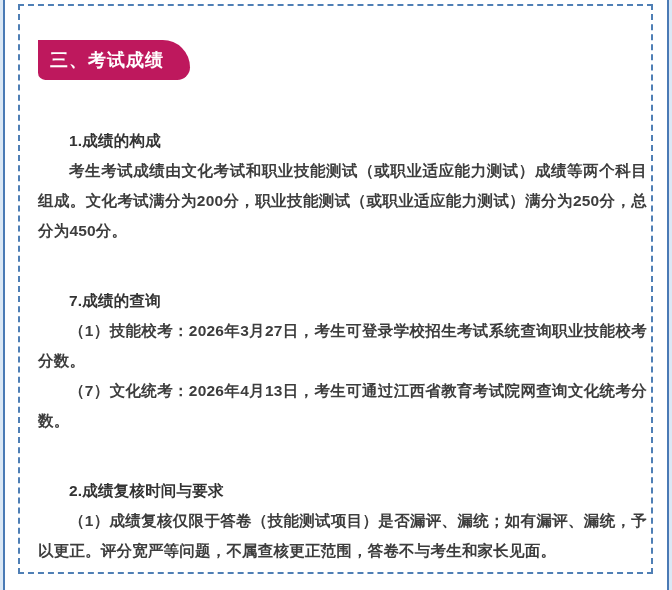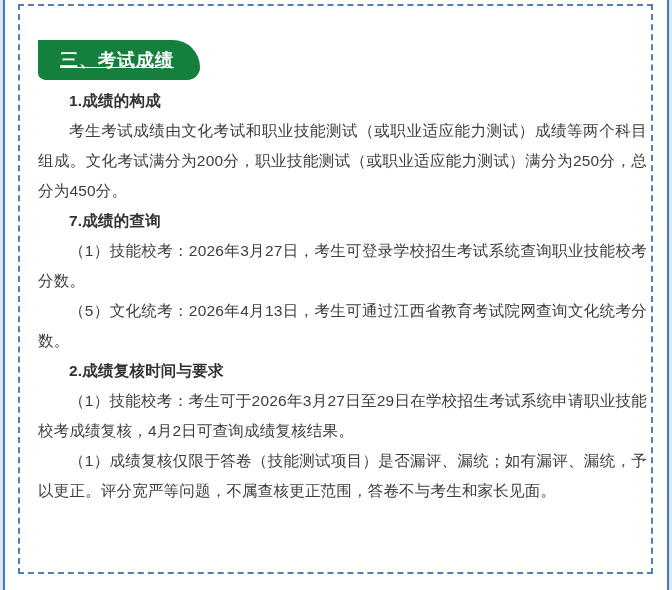--- a/index.html
+++ b/index.html
@@ -29,63 +29,63 @@
     top: 4px; bottom: 16px;
     border: 2px dashed #4f7fb5;
     pointer-events: none;
   }
   .badge {
     position: absolute;
     left: 33px;
     top: 40px;
     height: 40px;
     line-height: 40px;
-    padding: 0 26px 0 22px;
-    background: #15803d;
+    padding: 0 26px 0 12px;
+    background: #be185d;
     color: #ffffff;
     font-size: 18px;
     font-weight: bold;
     letter-spacing: 1px;
     border-radius: 0 30px 14px 8px;
     white-space: nowrap;
-    text-decoration: underline;
   }
   .content {
     position: absolute;
     left: 33px;
     right: 20px;
     top: 86px;
   }
   .content p {
     margin: 0;
     font-size: 15.5px;
     line-height: 30px;
     color: #3d3d3d;
     text-indent: 2em;
     text-align: justify;
     letter-spacing: 0.2px;
+    font-weight: bold;
   }
   .content p.h {
     font-weight: bold;
     color: #333333;
+    margin-top: 40px;
   }
 </style>
 </head>
 <body>
 
 <div class="page">
   <div class="dashed-box"></div>
 
   <div class="badge">
     <span>三、考试成绩</span>
   </div>
 
   <div class="content">
     <p class="h">1.成绩的构成</p>
     <p>考生考试成绩由文化考试和职业技能测试（或职业适应能力测试）成绩等两个科目组成。文化考试满分为200分，职业技能测试（或职业适应能力测试）满分为250分，总分为450分。</p>
     <p class="h">7.成绩的查询</p>
     <p>（1）技能校考：2026年3月27日，考生可登录学校招生考试系统查询职业技能校考分数。</p>
-    <p>（5）文化统考：2026年4月13日，考生可通过江西省教育考试院网查询文化统考分数。</p>
+    <p>（7）文化统考：2026年4月13日，考生可通过江西省教育考试院网查询文化统考分数。</p>
     <p class="h">2.成绩复核时间与要求</p>
-    <p>（1）技能校考：考生可于2026年3月27日至29日在学校招生考试系统申请职业技能校考成绩复核，4月2日可查询成绩复核结果。</p>
     <p>（1）成绩复核仅限于答卷（技能测试项目）是否漏评、漏统；如有漏评、漏统，予以更正。评分宽严等问题，不属查核更正范围，答卷不与考生和家长见面。</p>
   </div>
 </div>
 
 </body></html>

